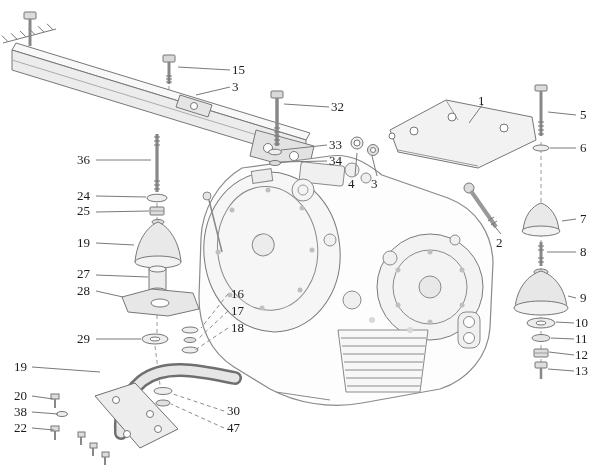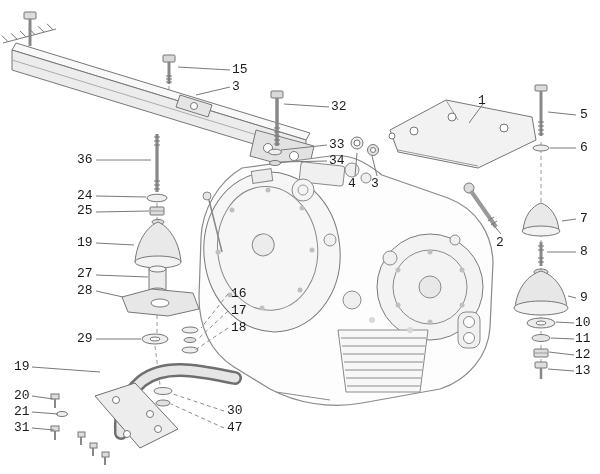--- a/index.html
+++ b/index.html
@@ -3,21 +3,21 @@
 <meta charset="utf-8">
 <style>
   html,body{margin:0;padding:0;background:#fff;}
   #canvas{
     position:relative;width:600px;height:474px;background:#ffffff;
     font-family:"Liberation Sans", sans-serif;overflow:hidden;
   }
   #art{position:absolute;left:0;top:0;}
   .co{
     position:absolute;font-size:13px;line-height:14px;color:#1c1c1c;
-    font-family:Liberation Mono, monospace;user-select:none;
+    font-family:Liberation Serif, serif;user-select:none;
   }
 </style>
 </head>
 <body>
 
 <div id="canvas">
 
   <svg id="art" width="600" height="474" viewBox="0 0 600 474" xmlns="http://www.w3.org/2000/svg">
 
     <g stroke="#9a9a9a" stroke-width="1" stroke-dasharray="4 3" fill="none">
@@ -309,22 +309,22 @@
   <span class="co" style="left:575px;top:332px">11</span>
   <span class="co" style="left:575px;top:348px">12</span>
   <span class="co" style="left:575px;top:364px">13</span>
   <span class="co" style="left:232px;top:80px">3</span>
   <span class="co" style="left:232px;top:63px">15</span>
   <span class="co" style="left:231px;top:287px">16</span>
   <span class="co" style="left:231px;top:304px">17</span>
   <span class="co" style="left:231px;top:321px">18</span>
   <span class="co" style="left:14px;top:360px">19</span>
   <span class="co" style="left:14px;top:389px">20</span>
-  <span class="co" style="left:14px;top:405px">21</span>
-  <span class="co" style="left:14px;top:421px">31</span>
+  <span class="co" style="left:14px;top:405px">38</span>
+  <span class="co" style="left:14px;top:421px">22</span>
   <span class="co" style="left:77px;top:153px">36</span>
   <span class="co" style="left:77px;top:189px">24</span>
   <span class="co" style="left:77px;top:204px">25</span>
   <span class="co" style="left:77px;top:236px">19</span>
   <span class="co" style="left:77px;top:267px">27</span>
   <span class="co" style="left:77px;top:284px">28</span>
   <span class="co" style="left:77px;top:332px">29</span>
   <span class="co" style="left:227px;top:404px">30</span>
   <span class="co" style="left:227px;top:421px">47</span>
   <span class="co" style="left:331px;top:100px">32</span>

